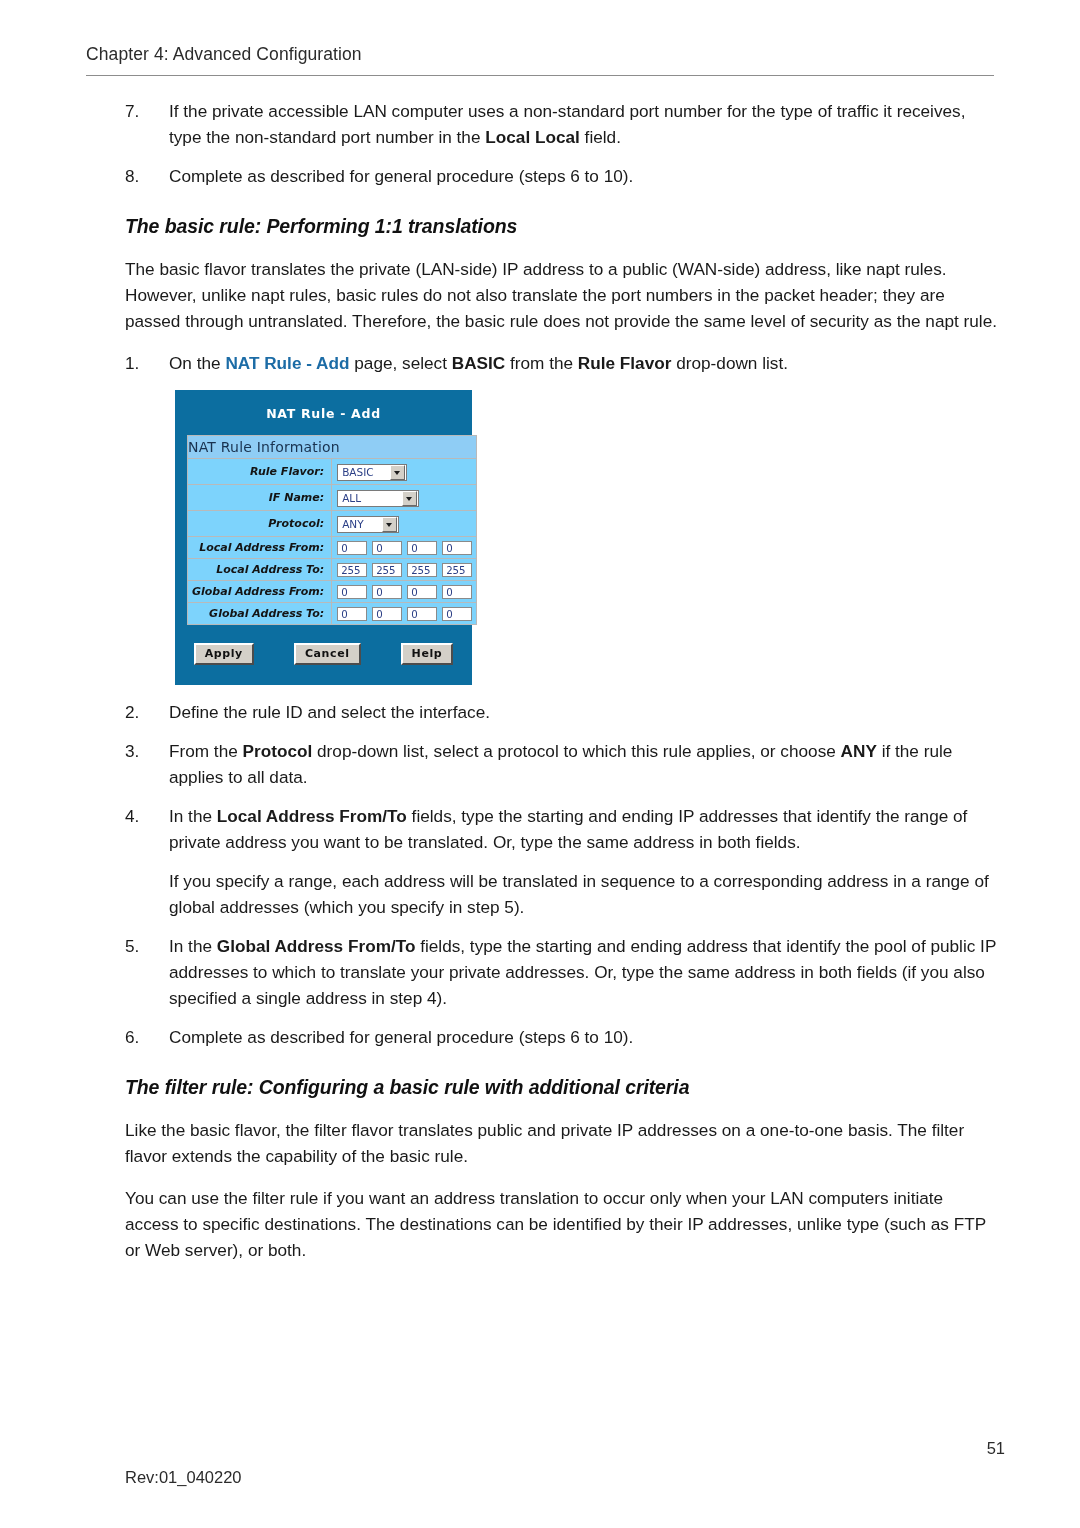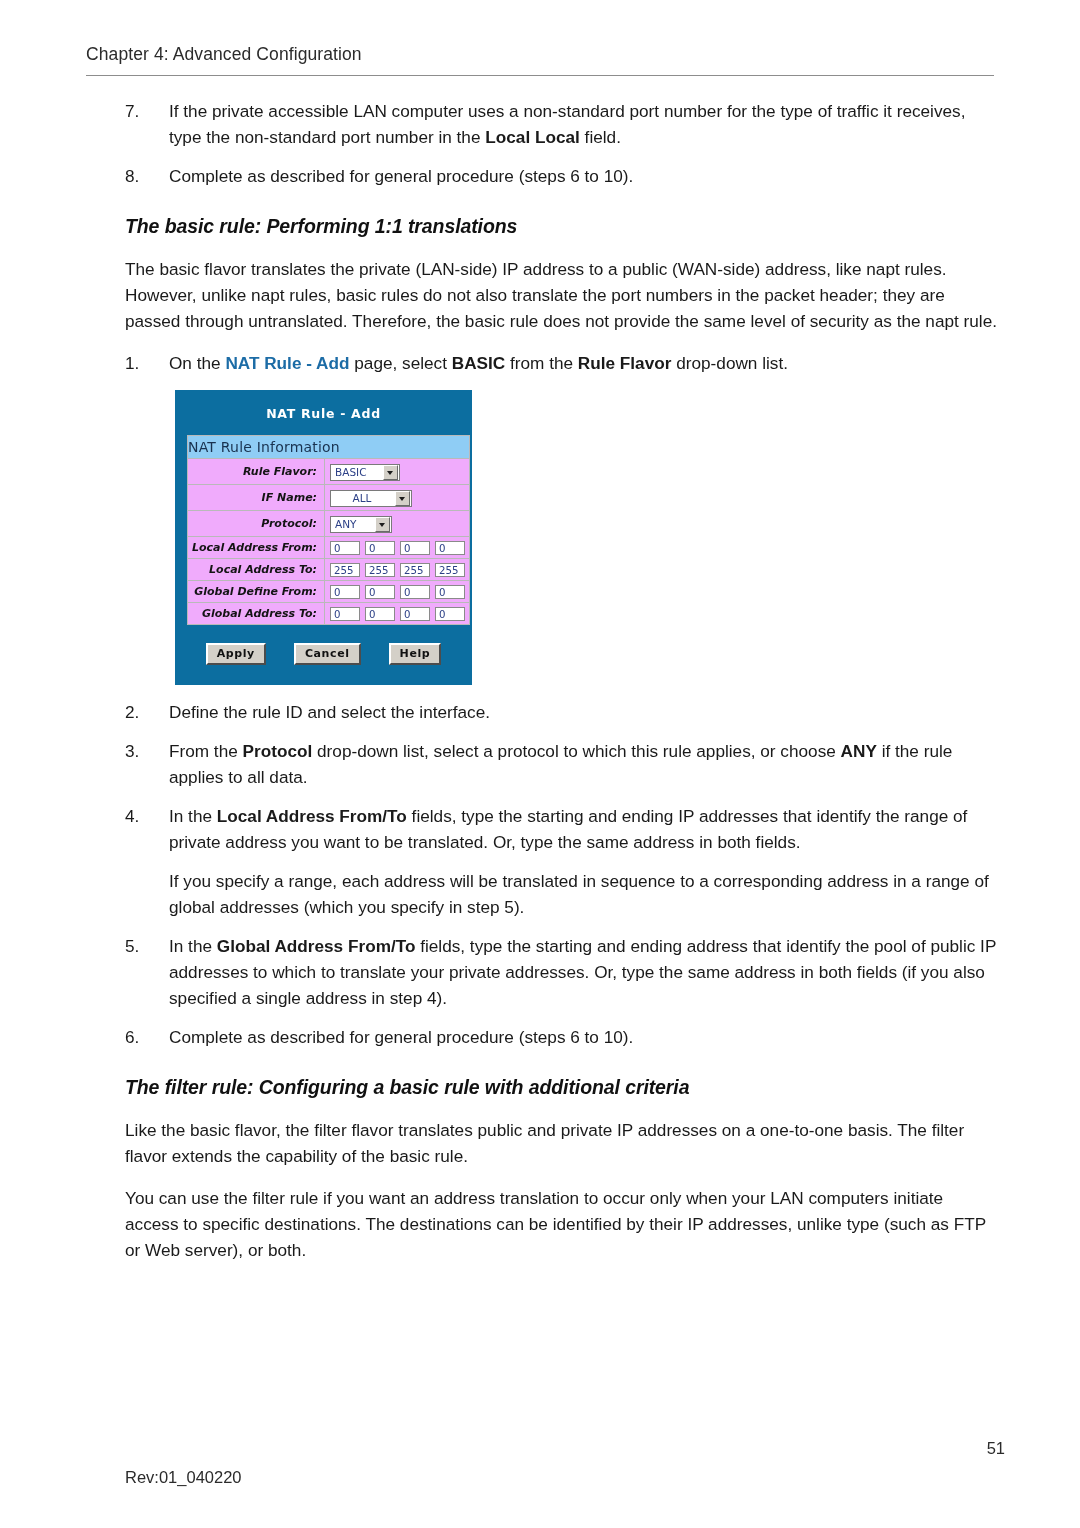--- a/index.html
+++ b/index.html
@@ -112,21 +112,21 @@
   .nat-table {
     margin: 0 12px;
     border: 1px solid #6f6f6f;
     border-collapse: collapse;
     width: calc(100% - 24px);
     background: #ffffff;
   }
   .nat-table td {
     border: 1px solid #b9b9b9;
     padding: 0;
-    background: #f0abfc;
+    background: #7dd3fc;
   }
   .nat-sec-head {
     background: #8fcdf5 !important;
     text-align: left;
     font-size: 14px;
     color: #19324f;
     padding: 3px 0 3px 0 !important;
     letter-spacing: .2px;
   }
   .lbl-cell {
@@ -175,21 +175,21 @@
     position: absolute;
     left: 3px;
     top: 5px;
     width: 0;
     height: 0;
     border-left: 3.5px solid transparent;
     border-right: 3.5px solid transparent;
     border-top: 4px solid #1c1c1c;
   }
   .sel-flavor .val { min-width: 42px; }
-  .sel-ifname .val { min-width: 54px; text-align: center; }
+  .sel-ifname .val { min-width: 54px; }
   .sel-proto  .val { min-width: 34px; }
 
   .w-text {
     display: inline-block;
     border: 1px solid #8a8a8a;
     background: #ffffff;
     height: 15px;
     width: 74px;
     vertical-align: middle;
   }
@@ -203,21 +203,21 @@
     color: #2b3f86;
     line-height: 14px;
     padding-left: 3px;
     box-sizing: border-box;
     overflow: hidden;
   }
 
   .nat-buttons {
     display: flex;
     justify-content: center;
-    gap: 28px;
+    gap: 40px;
     padding: 18px 0 20px 0;
   }
   .w-button {
     background: #d4d0c8;
     border-top: 2px solid #ffffff;
     border-left: 2px solid #ffffff;
     border-right: 2px solid #4c4c4c;
     border-bottom: 2px solid #4c4c4c;
     font-size: 11px;
     font-weight: bold;
@@ -321,21 +321,21 @@
               <td class="fld-cell">
                 <div class="octets">
                   <div class="w-octet">255</div>
                   <div class="w-octet">255</div>
                   <div class="w-octet">255</div>
                   <div class="w-octet">255</div>
                 </div>
               </td>
             </tr>
             <tr>
-              <td class="lbl-cell">Global Define From:</td>
+              <td class="lbl-cell">Global Address From:</td>
               <td class="fld-cell">
                 <div class="octets">
                   <div class="w-octet">0</div>
                   <div class="w-octet">0</div>
                   <div class="w-octet">0</div>
                   <div class="w-octet">0</div>
                 </div>
               </td>
             </tr>
             <tr>

